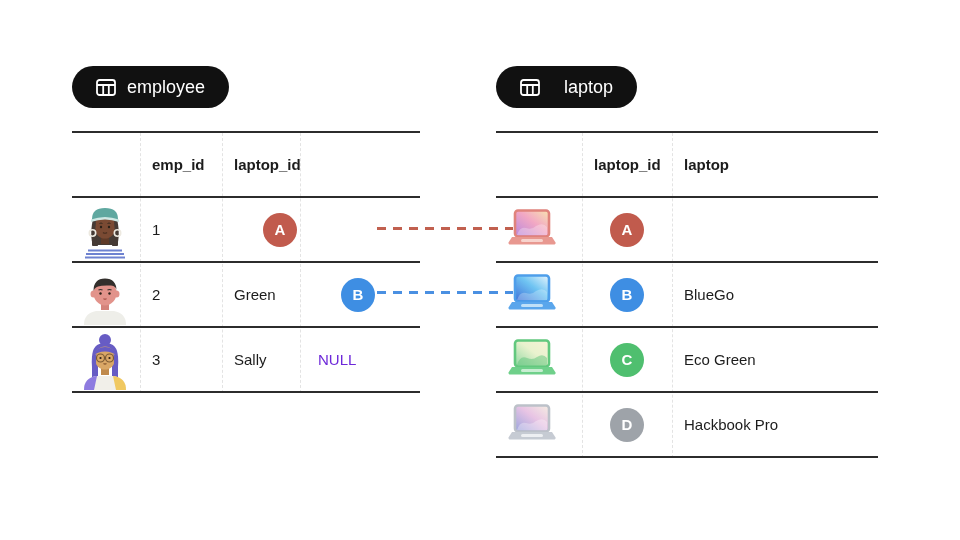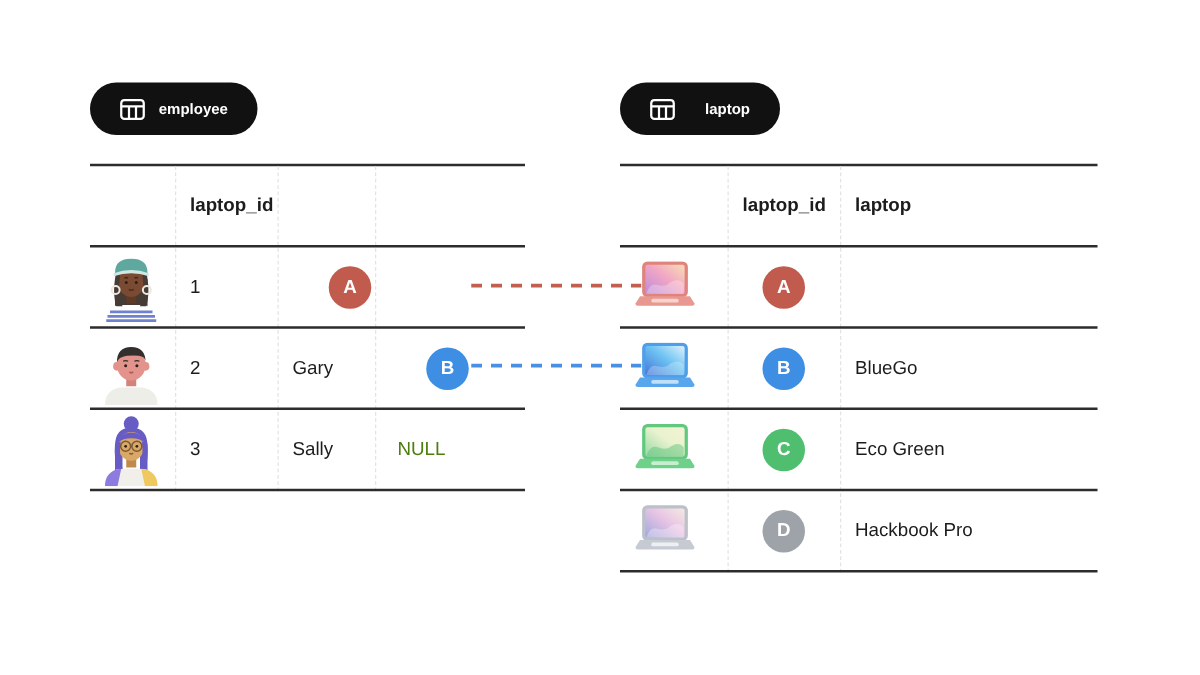--- a/index.html
+++ b/index.html
@@ -16,22 +16,22 @@
   .badge {
     position:absolute;
     height:42px;
     background:#111111;
     border-radius:22px;
     display:flex;
     align-items:center;
     gap:11px;
     padding:0 24px;
     color:#ffffff;
-    font-size:12px;
-    font-weight:bold;
+    font-size:18px;
+    font-weight:normal;
   }
   .badge svg { display:block; }
 
   
   .dbtable {
     position:absolute;
     border-top:2px solid #2c2c2c;
   }
   .trow {
     display:flex;
@@ -83,21 +83,21 @@
     color:#ffffff;
     font-size:15px;
     font-weight:bold;
     flex:none;
   }
   .key-a { background:#c15b4d; }
   .key-b { background:#3e8ee3; }
   .key-c { background:#4fbf6f; }
   .key-d { background:#9ea3a9; }
 
-  .null-text { color:#4d7c0f; padding-left:18px; }
+  .null-text { color:#6d28d9; padding-left:18px; }
 
   
   .connector {
     position:absolute;
     height:3px;
   }
   .conn-red  { background:repeating-linear-gradient(90deg,#c1604f 0 9px,transparent 9px 16px); }
   .conn-blue { background:repeating-linear-gradient(90deg,#4a90e2 0 9px,transparent 9px 16px); }
 </style>
 </head>
@@ -123,20 +123,21 @@
   <span>laptop</span>
 </div>
 
 <div class="dbtable" style="left:72px; top:131px; width:348px;">
   <div class="vline" style="left:68px;"></div>
   <div class="vline" style="left:150px;"></div>
   <div class="vline" style="left:228px;"></div>
 
   <div class="trow">
     <div class="cell e-c1"></div>
+    <div class="cell hcell e-c2">emp_id</div>
     <div class="cell hcell e-c4">laptop_id</div>
   </div>
 
   <div class="trow">
     <div class="cell e-c1">
       <span class="avatar">
         <svg width="54" height="58" viewBox="0 0 54 58">
           <path d="M14 24 Q14 9 27 9 Q40 9 40 24 L40 46 Q34 49 27 49 Q20 49 14 46 Z" fill="#463B35"></path>
           <path d="M6 58 Q6 45 17 43 L37 43 Q48 45 48 58 Z" fill="#ffffff"></path>
           <path d="M10 48.5 L44 48.5 M8 52 L46 52 M7 55.5 L47 55.5" stroke="#6E82D0" stroke-width="2.2" fill="none"></path>
@@ -172,21 +173,21 @@
           <ellipse cx="27" cy="26" rx="11.5" ry="12.5" fill="#E2938B"></ellipse>
           <path d="M15.5 24 Q15.5 11.5 27 11.5 Q38.5 11.5 38.5 24 Q38.5 19 33 18.5 Q24 18 20 19.5 Q16.5 20.5 15.5 24 Z" fill="#332F2C"></path>
           <circle cx="22.5" cy="26.5" r="1.2" fill="#2b2018"></circle>
           <circle cx="31.5" cy="26.5" r="1.2" fill="#2b2018"></circle>
           <path d="M20.5 23 Q22.5 22 24.5 23 M29.5 23 Q31.5 22 33.5 23" stroke="#332F2C" stroke-width="1.1" fill="none"></path>
           <path d="M25.5 31.5 Q27 33 28.5 31.5" stroke="#B05B52" stroke-width="1.2" fill="none"></path>
         </svg>
       </span>
     </div>
     <div class="cell e-c2">2</div>
-    <div class="cell e-c3">Gary</div>
+    <div class="cell e-c3">Green</div>
     <div class="cell e-c4 keycell-e">
       <span class="keydot key-b">B</span>
     </div>
   </div>
 
   <div class="trow">
     <div class="cell e-c1">
       <span class="avatar">
         <svg width="54" height="58" viewBox="0 0 54 58">
           <circle cx="27" cy="8" r="6" fill="#675CC4"></circle>

